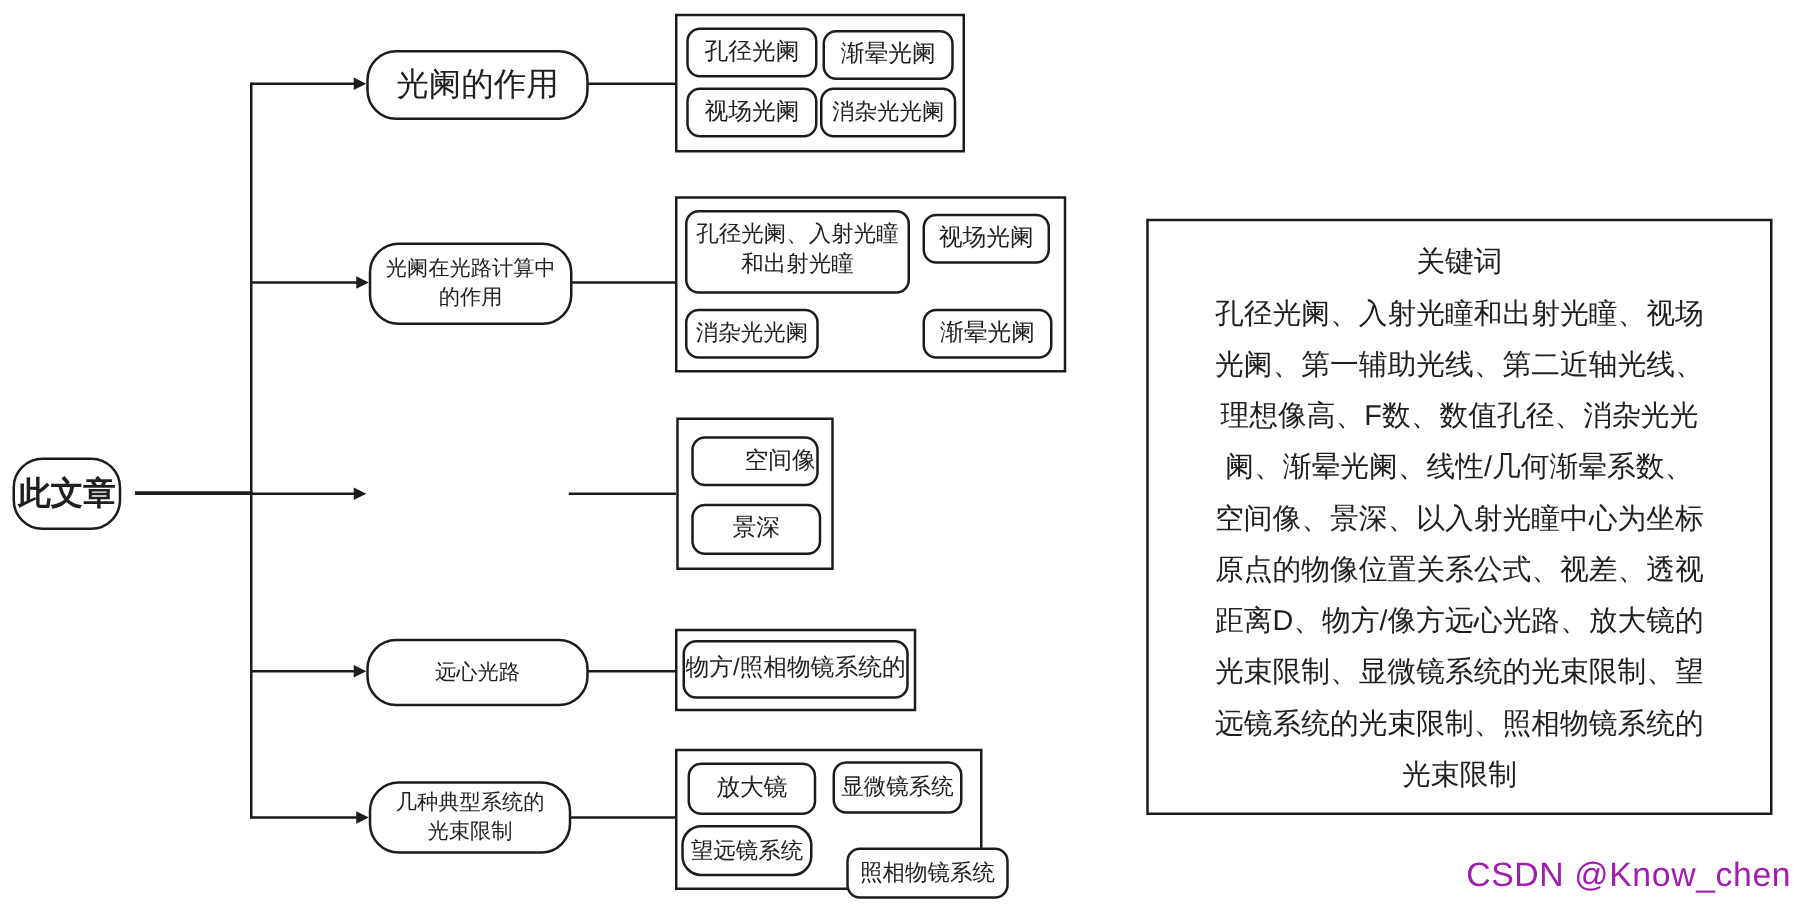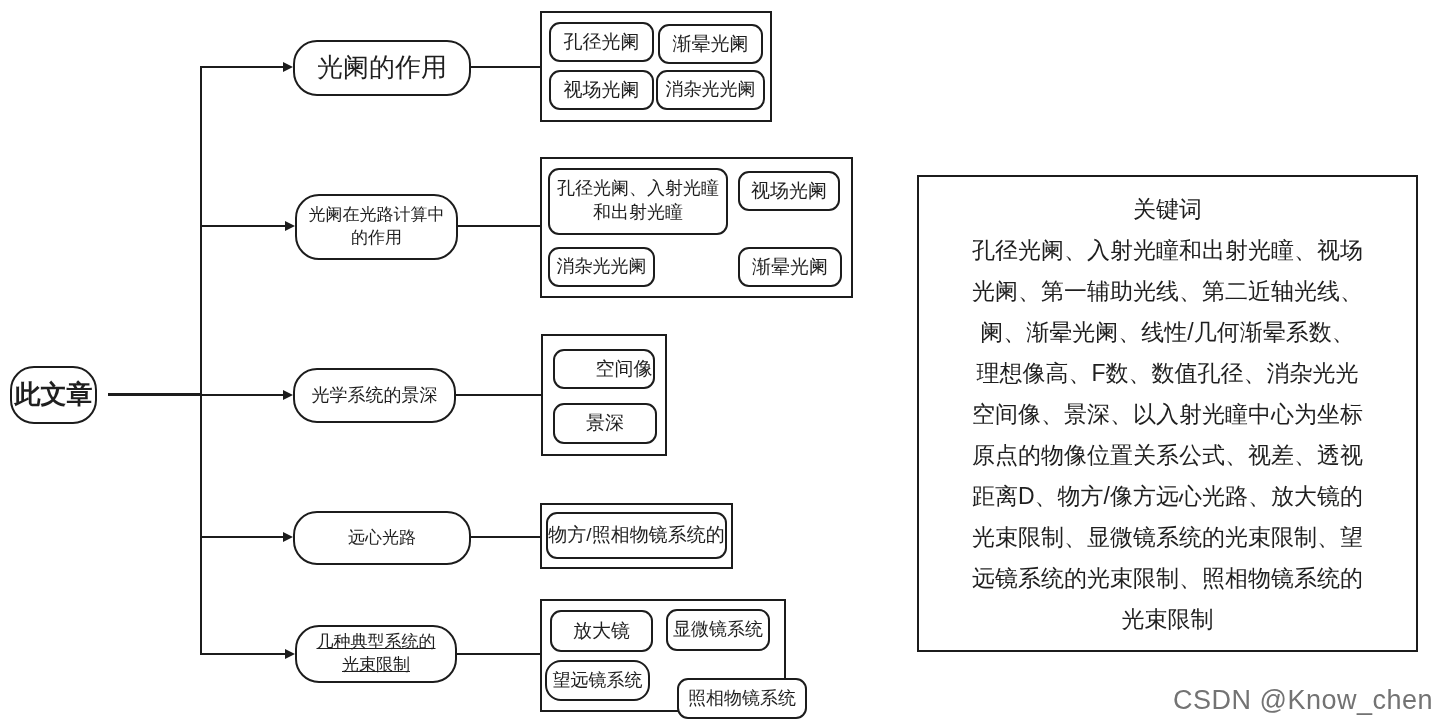--- a/index.html
+++ b/index.html
@@ -42,21 +42,21 @@
     display:flex;align-items:center;justify-content:center;
     text-align:center;white-space:pre-line;
     box-sizing:border-box;
     font-size:19px;line-height:1.3;
   }
   #root-node{left:10px;top:366px;width:87px;height:58px;font-size:26px;font-weight:bold;}
   #branch-1{left:293px;top:40px;width:178px;height:56px;font-size:26px;}
   #branch-2{left:295px;top:194px;width:163px;height:66px;font-size:17px;}
   #branch-3{left:293px;top:368px;width:163px;height:55px;font-size:18px;}
   #branch-4{left:293px;top:511px;width:178px;height:54px;font-size:17px;}
-  #branch-5{left:295px;top:625px;width:162px;height:58px;font-size:17px;text-decoration:underline;}
+  #branch-5{left:295px;top:625px;width:162px;height:58px;font-size:17px;}
 
   #group-1{left:540px;top:11px;width:232px;height:111px;}
   #group-2{left:540px;top:157px;width:313px;height:141px;}
   #group-3{left:541px;top:334px;width:126px;height:122px;}
   #group-4{left:540px;top:503px;width:193px;height:66px;}
   #group-5{left:540px;top:599px;width:246px;height:113px;}
 
   #chip-1-0{left:549px;top:22px;width:105px;height:40px;}
   #chip-1-1{left:658px;top:24px;width:105px;height:40px;}
   #chip-1-2{left:549px;top:70px;width:105px;height:40px;}
@@ -85,21 +85,21 @@
     box-sizing:border-box;
     font-size:23px;line-height:41px;
     text-align:center;
     padding-top:12px;
   }
   .kw-line{text-align:center;}
   #watermark{
     position:absolute;
     right:2px;top:685px;
     font-size:27px;
-    color:#737373;
+    color:#a21caf;
     letter-spacing:0.5px;
   }
 </style>
 </head>
 <body>
 
 <div id="canvas">
 
   <div class="vline" style="left:200px;top:66px;width:2px;height:589px;"></div>
   <div class="hline" style="left:108px;top:393px;width:94px;height:3px;"></div>
@@ -123,21 +123,20 @@
   <div class="hline" style="left:457px;top:225px;width:85px;height:2px;"></div>
   <div class="hline" style="left:455px;top:394px;width:88px;height:2px;"></div>
   <div class="hline" style="left:470px;top:536px;width:72px;height:2px;"></div>
   <div class="hline" style="left:436px;top:653px;width:106px;height:2px;"></div>
 
   <div class="node" id="root-node">此文章</div>
 
   <div class="node" id="branch-1">光阑的作用</div>
   <div class="node" id="branch-2">光阑在光路计算中
 的作用</div>
-  <div class="node" id="branch-3">光学系统的景深</div>
   <div class="node" id="branch-4">远心光路</div>
   <div class="node" id="branch-5">几种典型系统的
 光束限制</div>
 
   <div class="group" id="group-1"></div>
   <div class="chip" id="chip-1-0">孔径光阑</div>
   <div class="chip" id="chip-1-1">渐晕光阑</div>
   <div class="chip" id="chip-1-2">视场光阑</div>
   <div class="chip" id="chip-1-3">消杂光光阑</div>
 
@@ -158,22 +157,22 @@
   <div class="group" id="group-5"></div>
   <div class="chip" id="chip-5-0">放大镜</div>
   <div class="chip" id="chip-5-1">显微镜系统</div>
   <div class="chip" id="chip-5-2">望远镜系统</div>
   <div class="chip" id="chip-5-3">照相物镜系统</div>
 
   <div id="keywords-panel">
     <div class="kw-line">关键词</div>
     <div class="kw-line">孔径光阑、入射光瞳和出射光瞳、视场</div>
     <div class="kw-line">光阑、第一辅助光线、第二近轴光线、</div>
+    <div class="kw-line">理想像高、F数、数值孔径、消杂光光</div>
     <div class="kw-line">阑、渐晕光阑、线性/几何渐晕系数、</div>
-    <div class="kw-line">理想像高、F数、数值孔径、消杂光光</div>
     <div class="kw-line">空间像、景深、以入射光瞳中心为坐标</div>
     <div class="kw-line">原点的物像位置关系公式、视差、透视</div>
     <div class="kw-line">距离D、物方/像方远心光路、放大镜的</div>
     <div class="kw-line">光束限制、显微镜系统的光束限制、望</div>
     <div class="kw-line">远镜系统的光束限制、照相物镜系统的</div>
     <div class="kw-line">光束限制</div>
   </div>
 
   <div id="watermark">CSDN @Know_chen</div>
 

